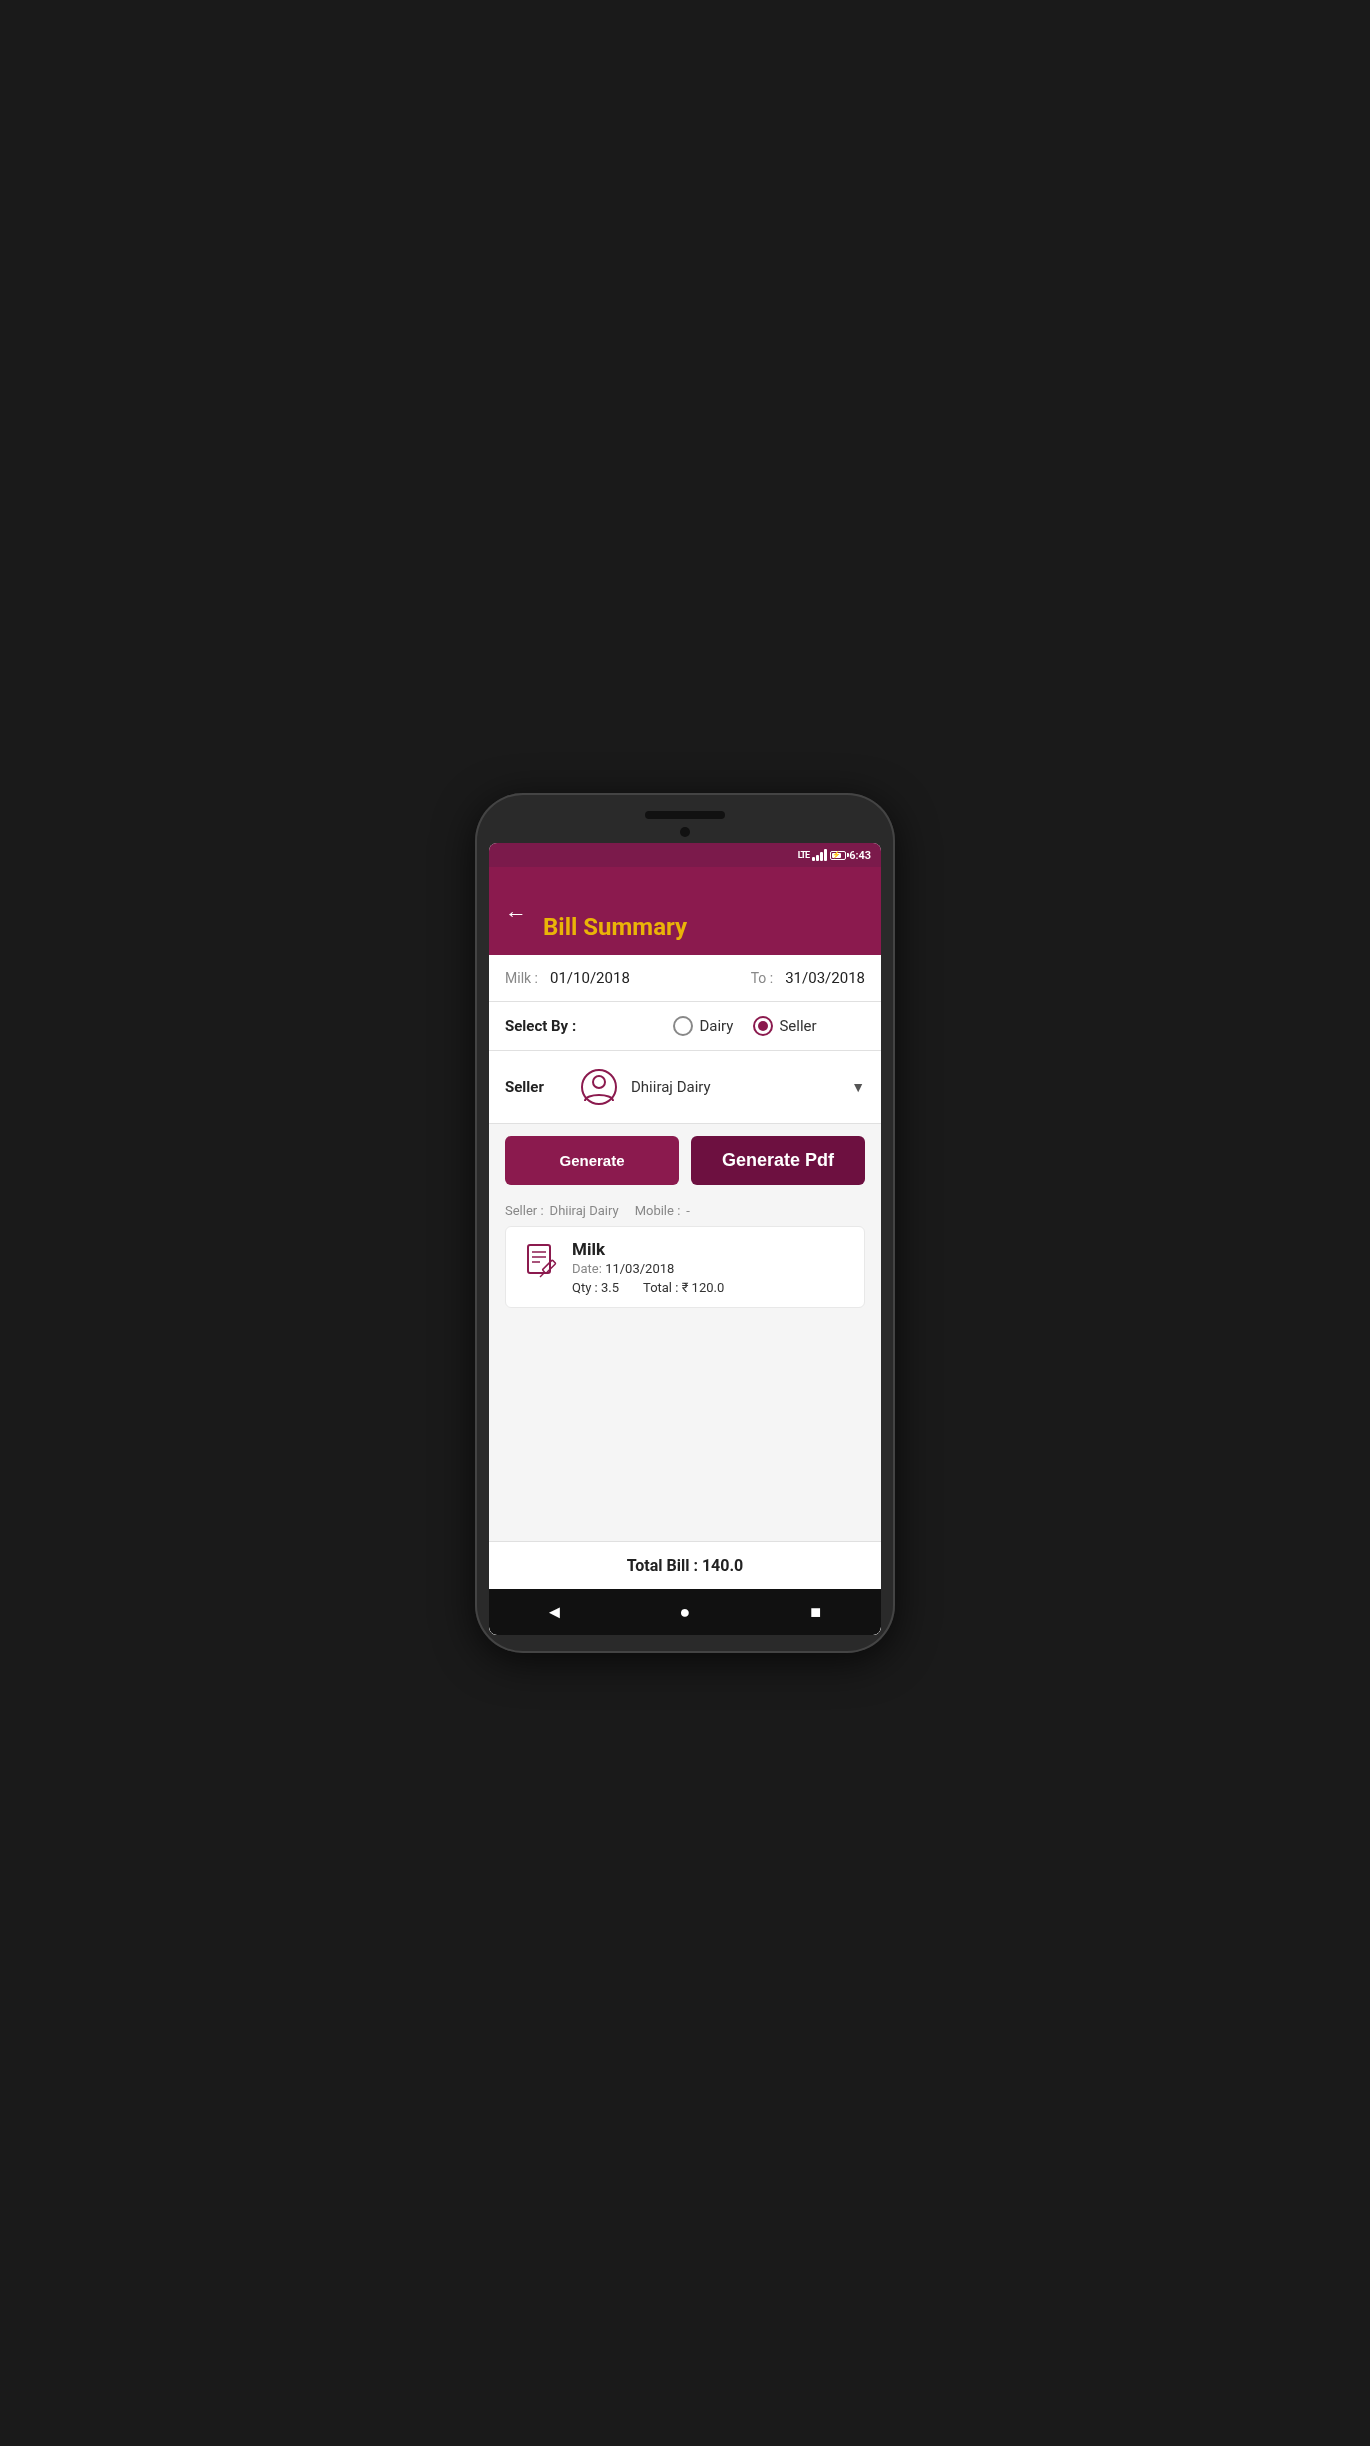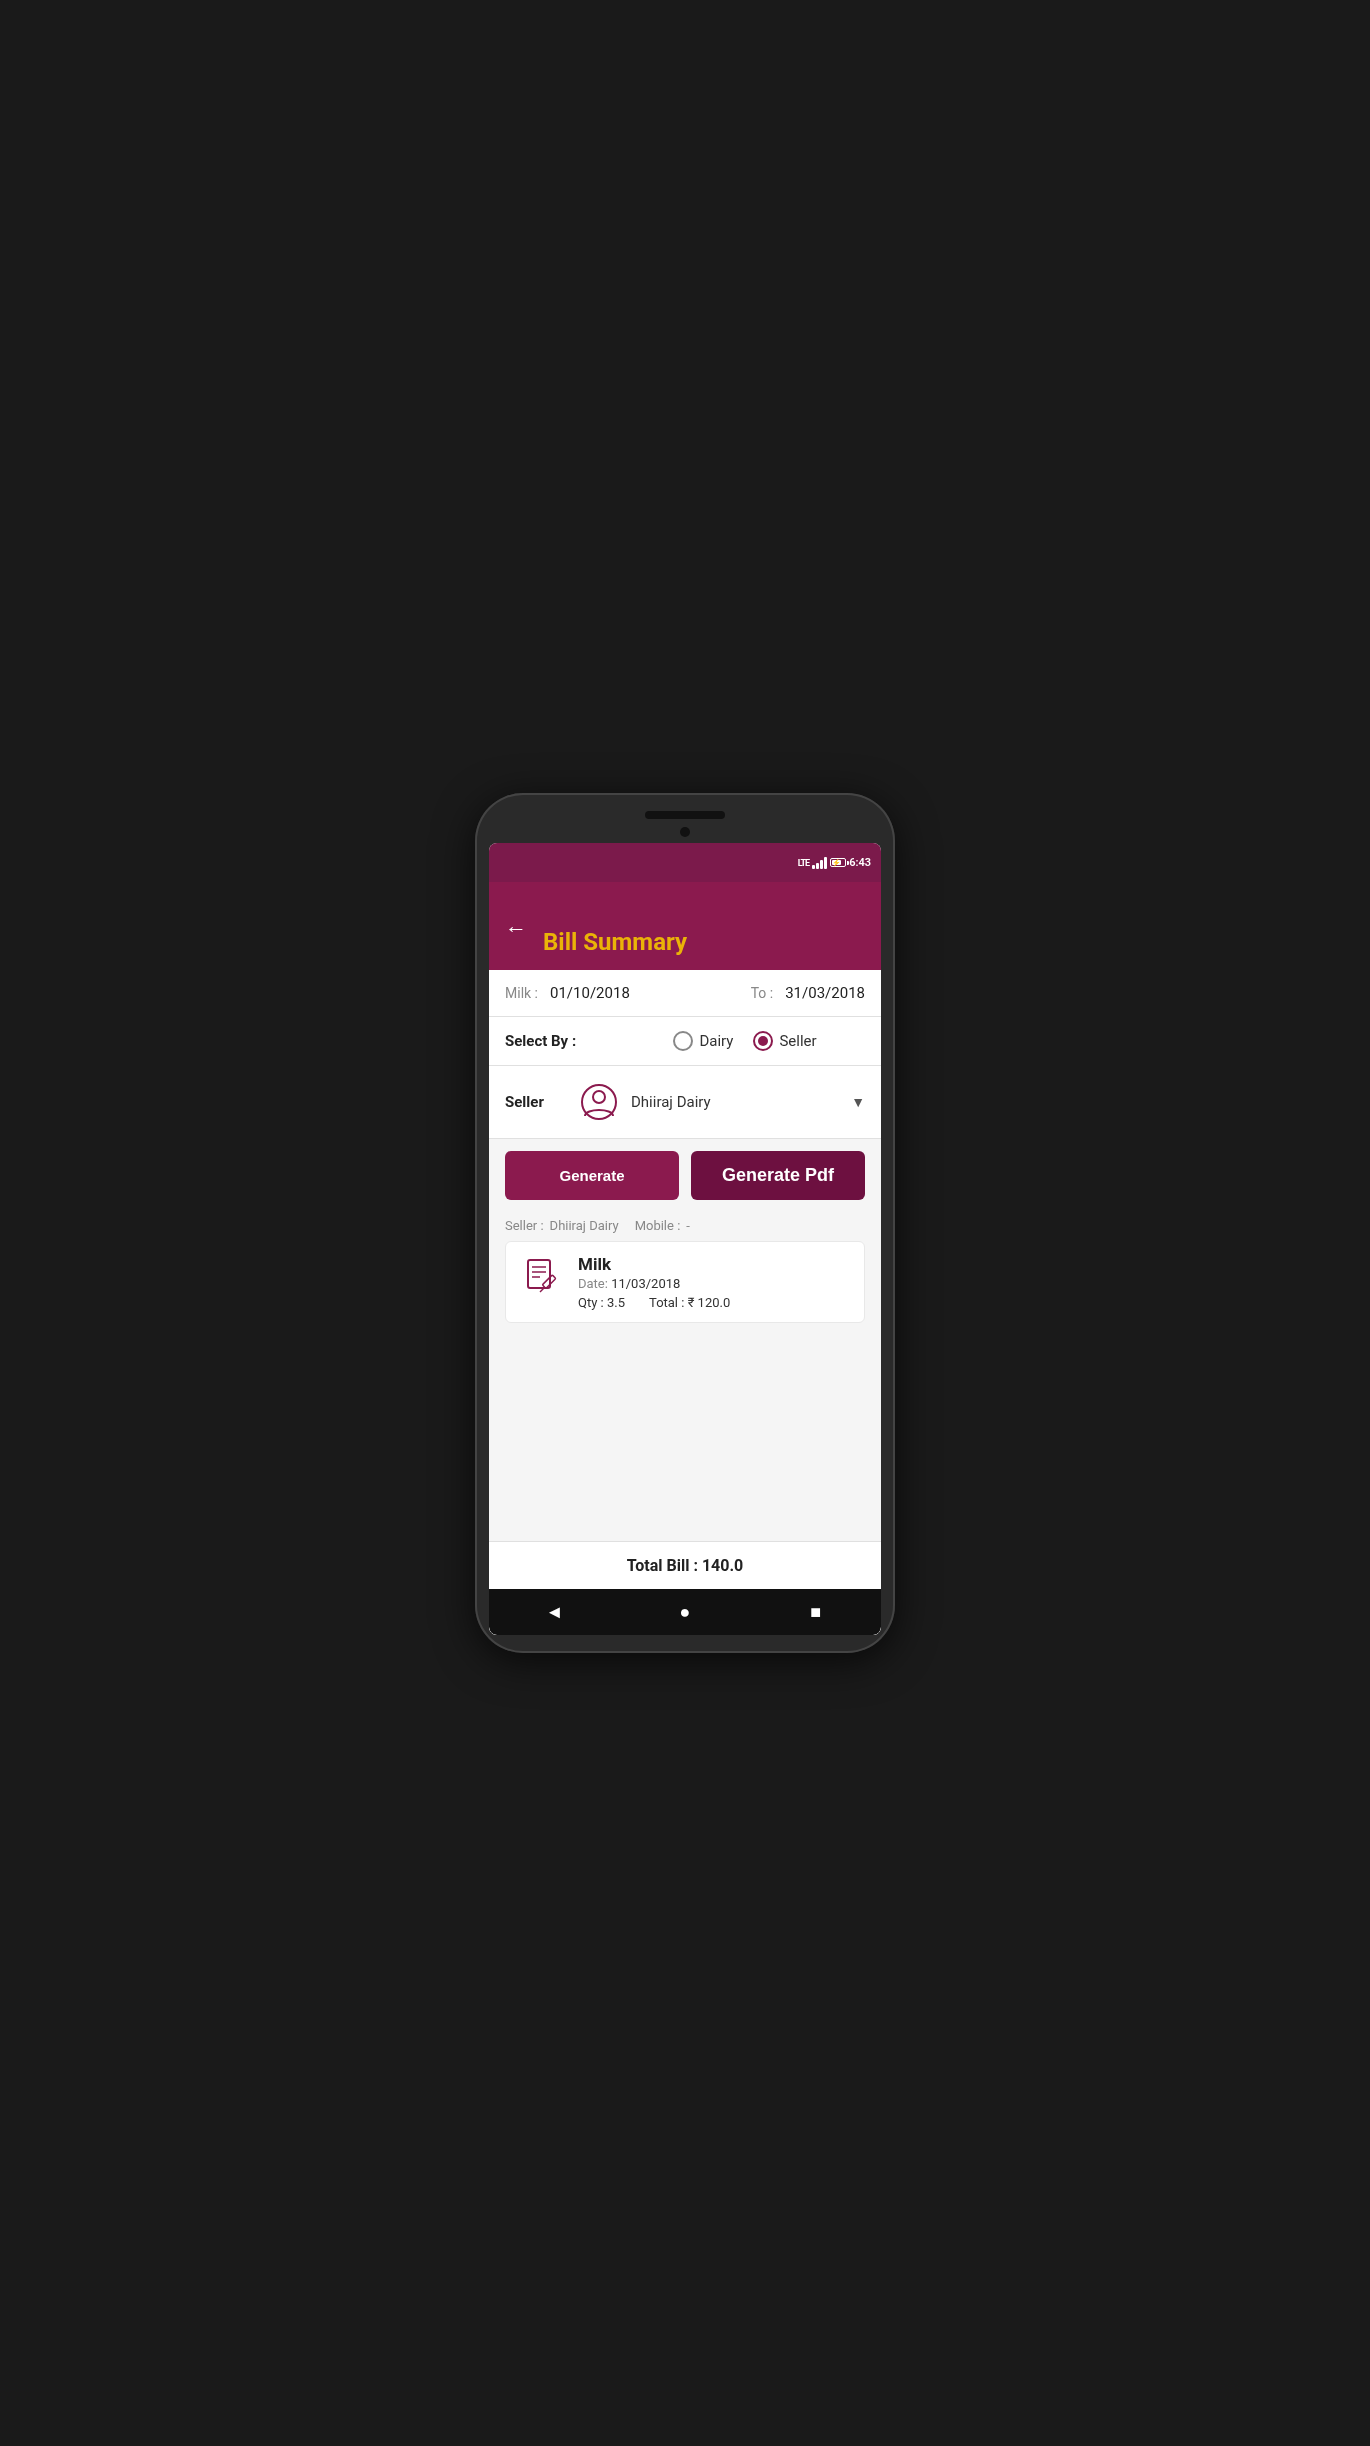--- a/index.html
+++ b/index.html
@@ -46,21 +46,21 @@
       background: #fff;
       border-radius: 8px;
       overflow: hidden;
       display: flex;
       flex-direction: column;
     }
 
     
     .status-bar {
       background: #7b1a4b;
-      height: 39px;
+      height: 24px;
       display: flex;
       align-items: center;
       justify-content: flex-end;
       padding: 0 10px;
       gap: 4px;
     }
 
     .status-bar-text {
       color: #fff;
       font-size: 11px;
@@ -345,21 +345,21 @@
       gap: 8px;
     }
 
     .bill-card {
       background: #fff;
       border-radius: 6px;
       padding: 12px 14px;
       border: 1px solid #e8e8e8;
       display: flex;
       align-items: flex-start;
-      gap: 14px;
+      gap: 8px;
     }
 
     .bill-icon {
       width: 44px;
       height: 44px;
       flex-shrink: 0;
       display: flex;
       align-items: center;
       justify-content: center;
     }

